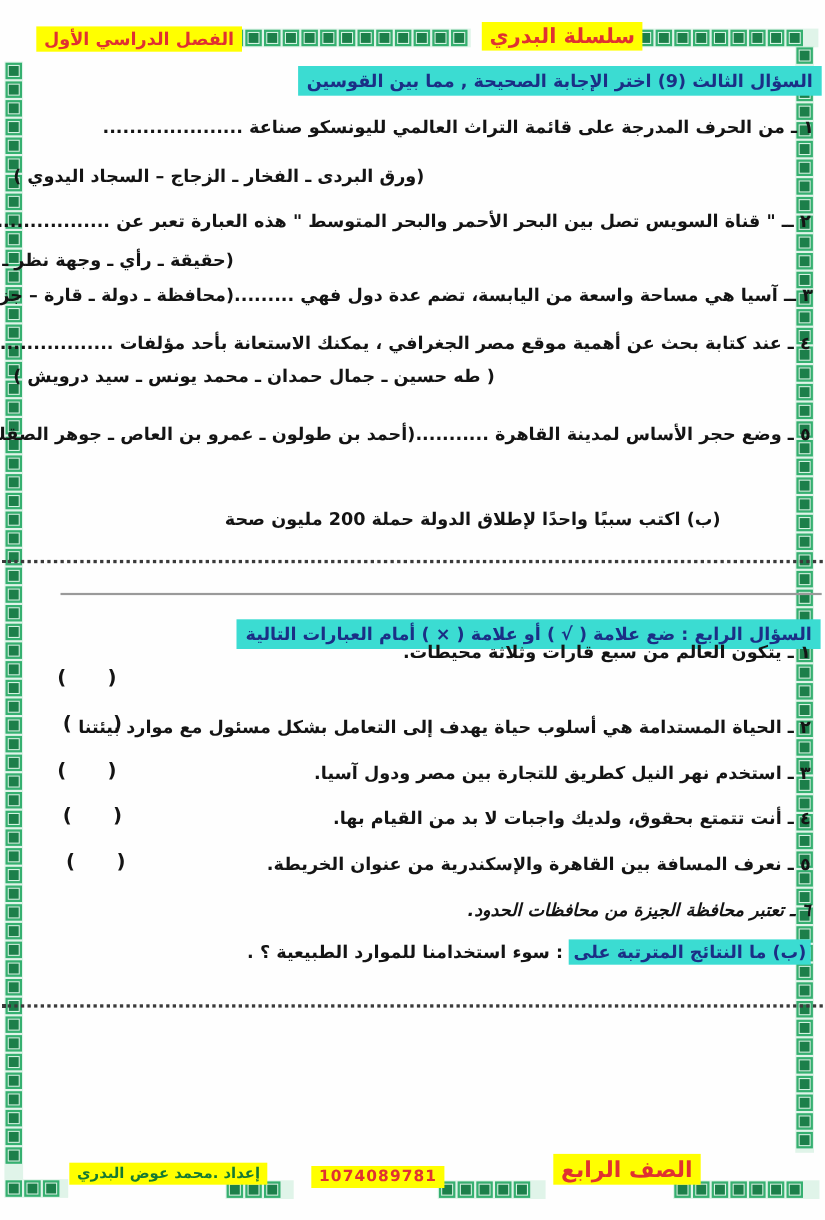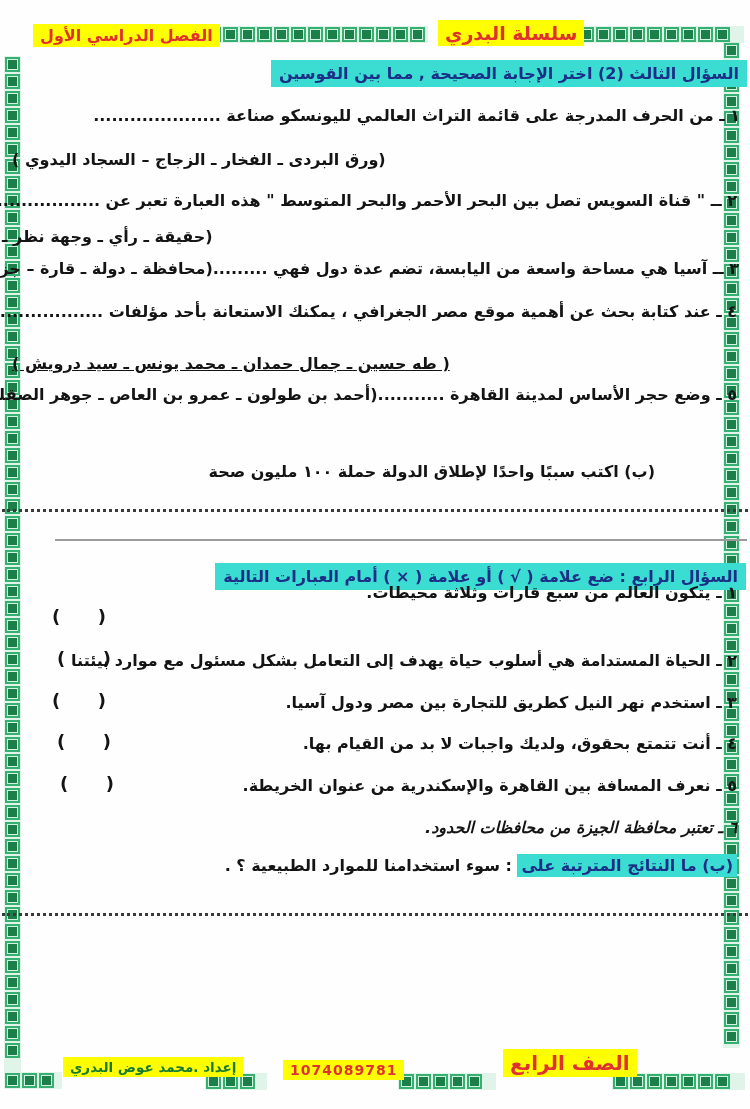--- a/index.html
+++ b/index.html
@@ -201,36 +201,36 @@
       <div class="bcell"></div>
       <div class="bcell"></div>
       <div class="bcell"></div>
       <div class="bcell"></div>
       <div class="bcell"></div>
     </div>
 
   <div class="hl-y red" style="left:33px;top:24px;font-size:16px;">الفصل الدراسي الأول</div>
   <div class="hl-y red" style="left:438px;top:20px;font-size:19px;">سلسلة البدري</div>
 
-  <div class="cyan" style="top:60px;right:3px;">السؤال الثالث (2) اختر الإجابة الصحيحة , مما بين القوسين</div>
+  <div class="cyan" style="top:60px;right:3px;">السؤال الثالث (9) اختر الإجابة الصحيحة , مما بين القوسين</div>
 
   <div class="line" style="top:106px;right:10px;">١ ـ من الحرف المدرجة على قائمة التراث العالمي لليونسكو صناعة .....................</div>
   <div class="line" style="top:150px;left:12px;">(ورق البردى ـ الفخار ـ الزجاج – السجاد اليدوي )</div>
 
   <div class="line" style="top:191px;right:13px;">٢ ــ " قناة السويس تصل بين البحر الأحمر والبحر المتوسط " هذه العبارة تعبر عن ......................</div>
   <div class="line" style="top:227px;left:2px;">(حقيقة ـ رأي ـ وجهة نظر ـ</div>
 
   <div class="line" style="top:259px;right:11px;">٣ ــ آسيا هي مساحة واسعة من اليابسة، تضم عدة دول فهي .........(محافظة ـ دولة ـ قارة – جزيرة )</div>
 
   <div class="line" style="top:302px;right:13px;">٤ ـ  عند كتابة بحث عن  أهمية موقع مصر الجغرافي ، يمكنك الاستعانة بأحد مؤلفات ......................</div>
-  <div class="line" style="top:354px;left:12px;text-decoration:underline;">( طه حسين ـ جمال حمدان ـ محمد يونس ـ سيد درويش )</div>
+  <div class="line" style="top:332px;left:12px;">( طه حسين ـ جمال حمدان ـ محمد يونس ـ سيد درويش )</div>
 
   <div class="line" style="top:385px;right:13px;">٥ ـ وضع حجر الأساس لمدينة القاهرة ...........(أحمد بن طولون ـ عمرو بن العاص ـ جوهر الصقلي )</div>
 
-  <div class="line" style="top:462px;right:95px;">(ب) اكتب سببًا واحدًا لإطلاق الدولة حملة ١٠٠ مليون صحة</div>
+  <div class="line" style="top:462px;right:95px;">(ب) اكتب سببًا واحدًا لإطلاق الدولة حملة 200 مليون صحة</div>
 
   <div class="dots" style="top:497px;left:2px;right:2px;"></div>
   <div class="rule" style="top:537px;left:55px;right:3px;"></div>
 
   <div class="cyan" style="top:563px;right:4px;">السؤال الرابع : ضع علامة ( √ ) أو علامة ( × ) أمام العبارات التالية</div>
 
   <div class="line" style="top:583px;right:13px;">١ ـ يتكون العالم من سبع قارات وثلاثة محيطات.</div>
   <div class="pmark" style="top:606px;left:52px;">(      )</div>
 
   <div class="line" style="top:651px;right:13px;">٢ ـ الحياة المستدامة هي أسلوب حياة يهدف إلى التعامل بشكل مسئول مع موارد بيئتنا</div>

